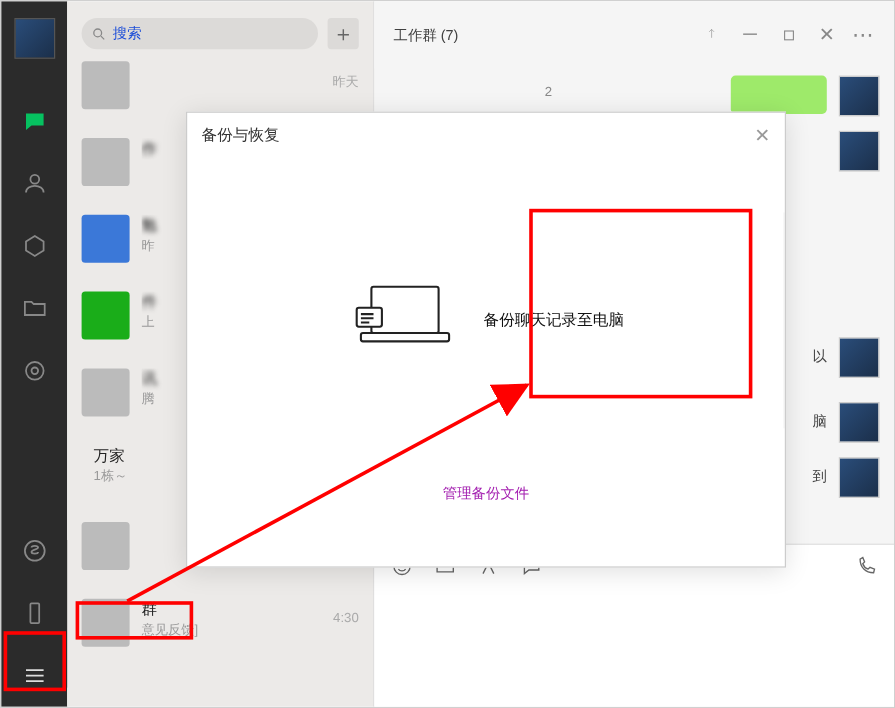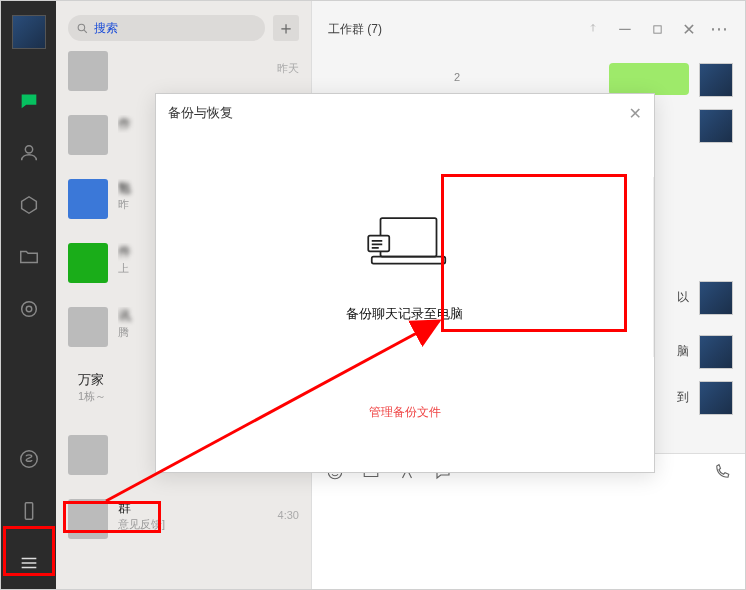--- a/index.html
+++ b/index.html
@@ -49,26 +49,26 @@
   .in-tools svg { width:18px; height:18px; stroke:#666; fill:none; stroke-width:1.5; }
   .in-tools .spacer { flex:1; }
   .send-btn { position:absolute; right:14px; bottom:14px; padding:4px 12px; background:#f5f5f5; border:1px solid #ddd; font-size:12px; color:#333; }
 
   
   .modal { position:absolute; left:154px; top:92px; width:500px; height:380px; background:#fff; border:1px solid #ccc; box-shadow:0 4px 20px rgba(0,0,0,0.12); }
   .modal-hd { height:38px; display:flex; align-items:center; padding:0 12px; font-size:13px; color:#333; }
   .modal-hd .spacer { flex:1; }
   .modal-close { color:#999; font-size:16px; }
   .modal-body { display:flex; height:270px; }
-  .option { flex:1; display:flex; flex-direction:column; align-items:center; justify-content:center; gap:24px; }
+  .option { flex:1; display:flex; flex-direction:row; align-items:center; justify-content:center; gap:24px; }
   .option svg { width:90px; height:70px; stroke:#222; fill:none; stroke-width:2; }
   .opt-label { font-size:13px; color:#111; }
   .divider { width:1px; background:#eee; height:180px; align-self:center; }
   .modal-ft { text-align:center; }
-  .manage-link { color:#ef4444; font-size:12px; }
+  .manage-link { color:#a21caf; font-size:12px; }
 
   
   .redbox { position:absolute; border:3px solid #ff0000; pointer-events:none; }
   .arrow-svg { position:absolute; left:0; top:0; width:746px; height:590px; pointer-events:none; }
 </style>
 </head>
 <body>
 
 <div class="rail">
   <div class="avatar"></div>

